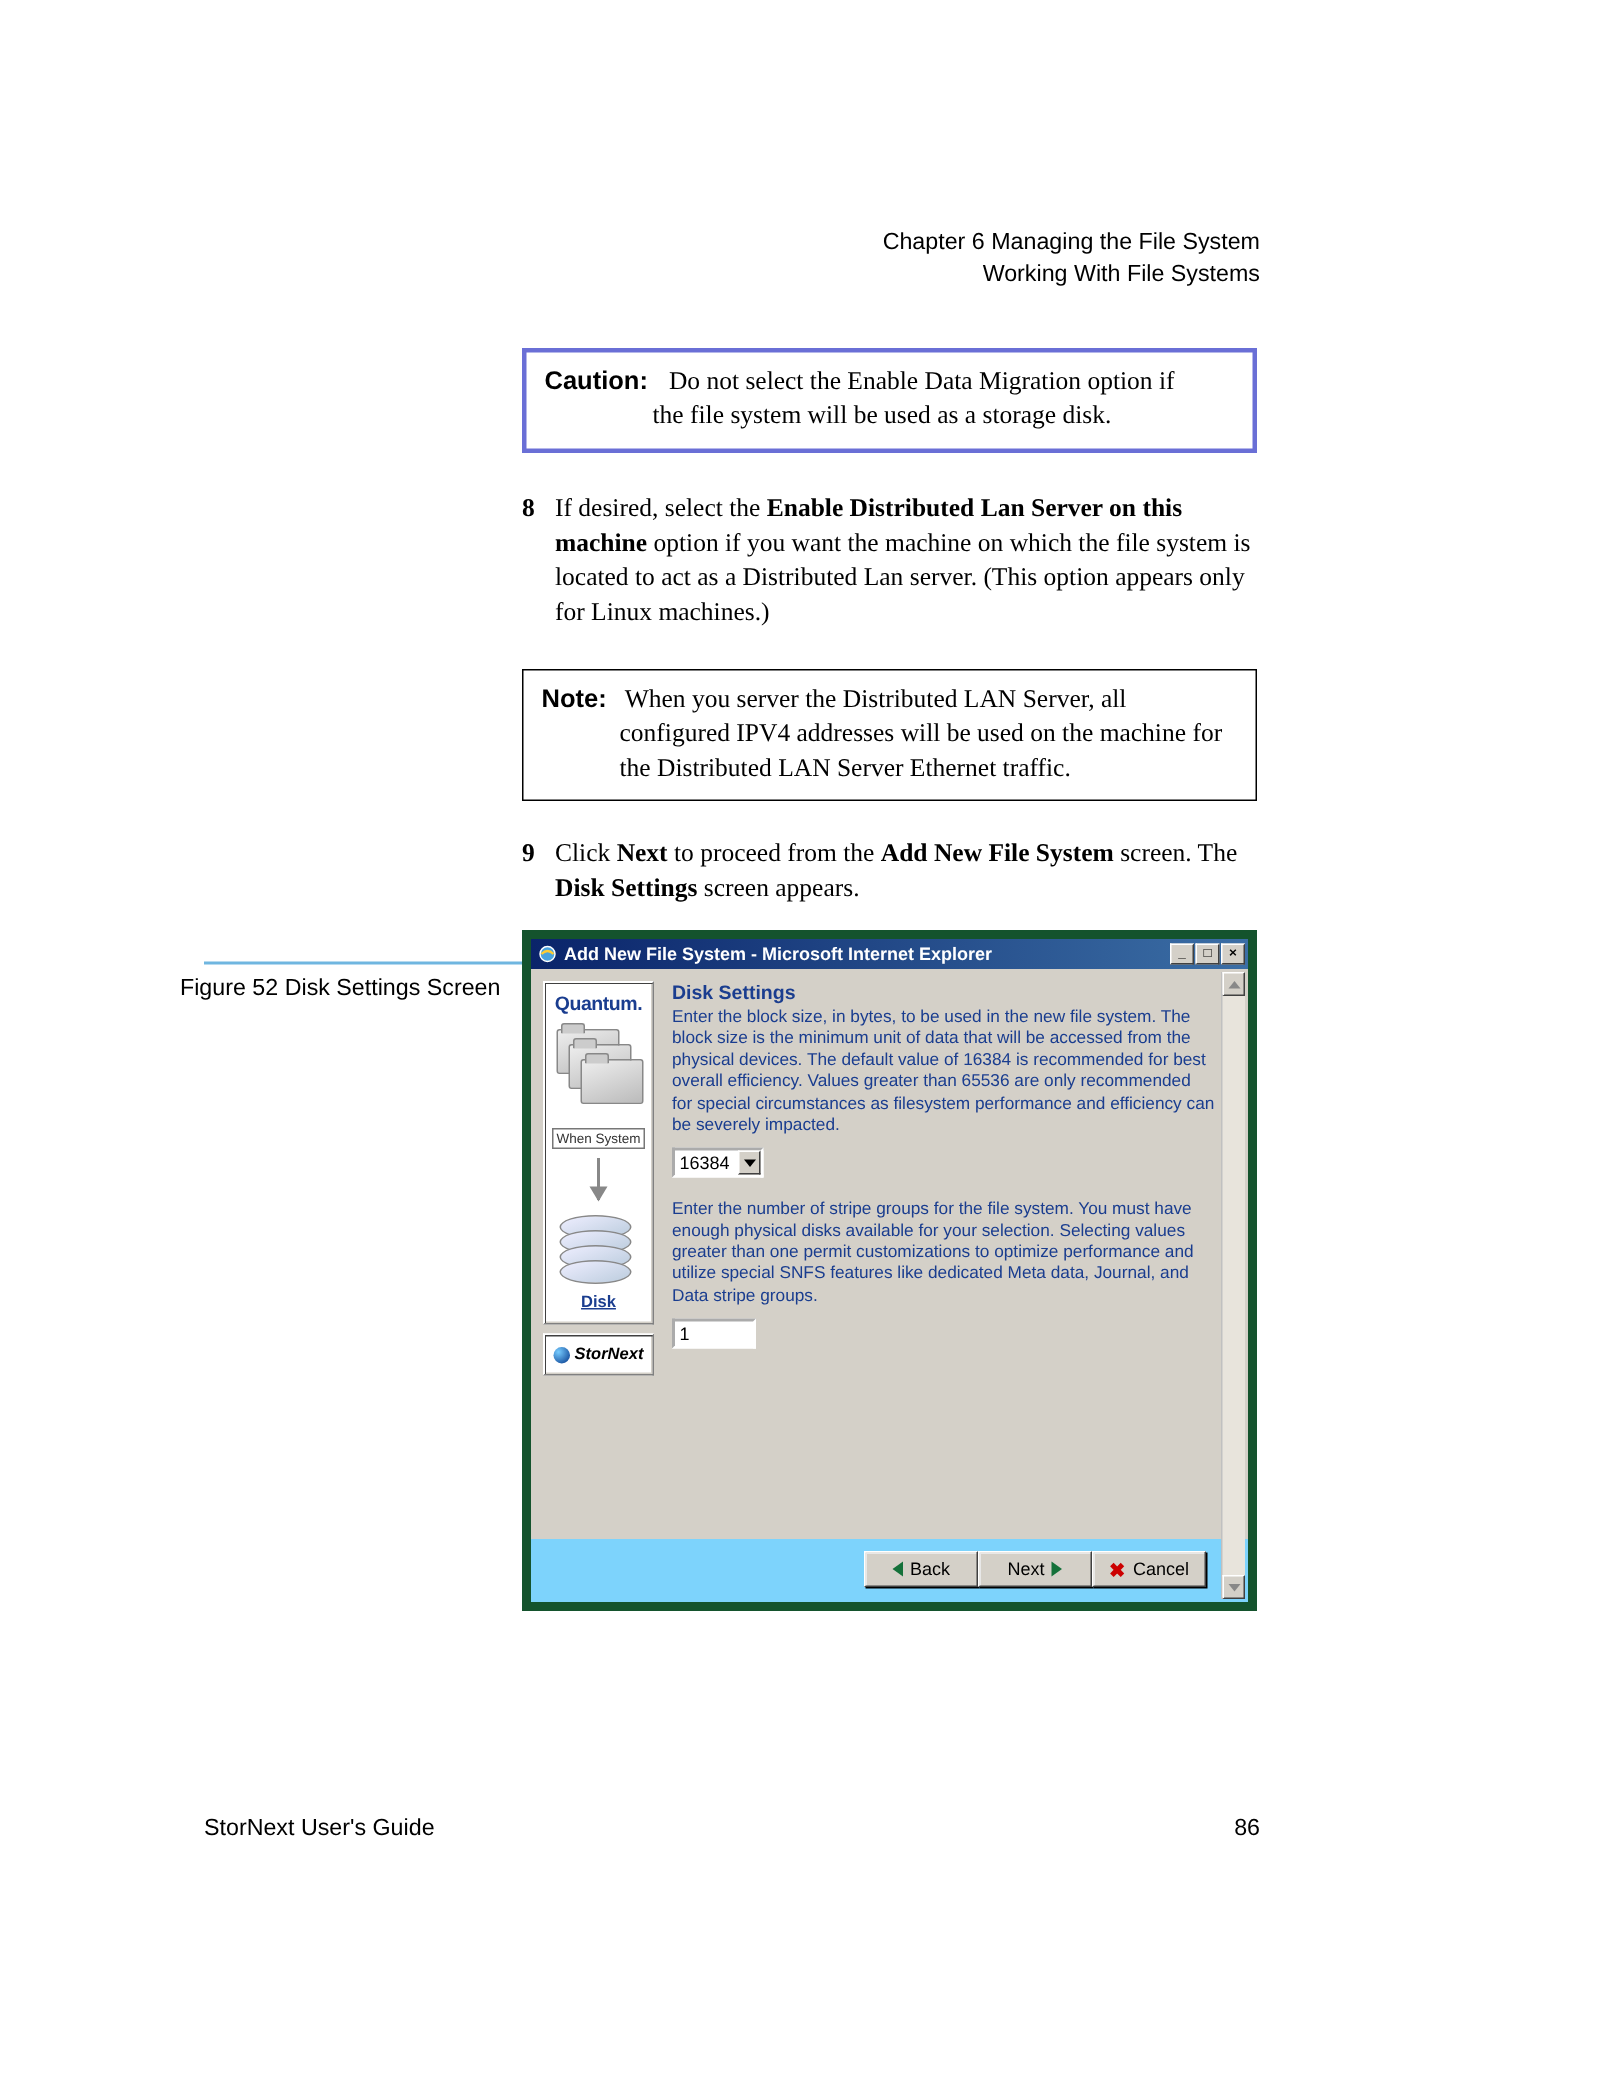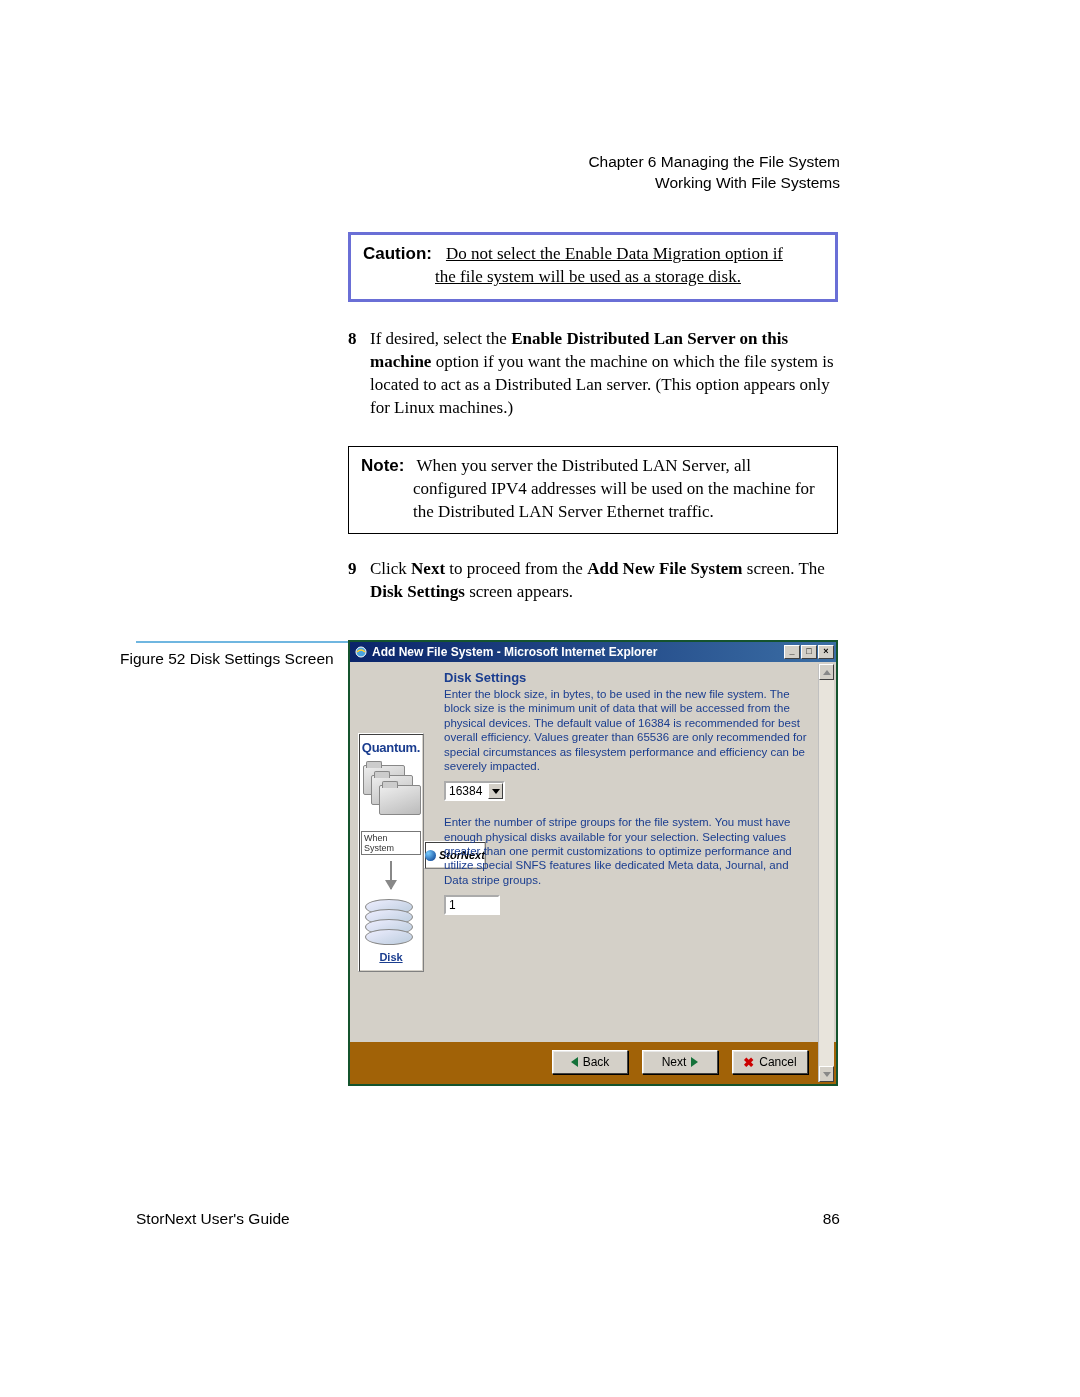--- a/index.html
+++ b/index.html
@@ -29,21 +29,20 @@
     top: 232px;
     width: 490px;
     font-family: Georgia, 'Times New Roman', serif;
     font-size: 17px;
     line-height: 1.35;
   }
   .caution-box {
     border: 3px solid #6a6fd6;
     padding: 8px 12px 10px 12px;
     background: #fff;
-    text-decoration: underline;
   }
   .caution-label {
     font-family: Arial, sans-serif;
     font-weight: bold;
     display: inline-block;
     padding-right: 14px;
   }
   .step {
     margin-top: 26px;
     display: flex;
@@ -82,24 +81,24 @@
   .figure-caption {
     position: absolute;
     left: 120px;
     top: 650px;
     font-size: 15.5px;
     font-family: Arial, sans-serif;
   }
   .dialog {
     position: absolute;
     left: 348px;
-    top: 640px;
+    top: 620px;
     width: 490px;
-    border: 2px solid #14532d;
-    background: #a16207;
+    border: 6px solid #14532d;
+    background: #7dd3fc;
     font-family: Tahoma, 'MS Sans Serif', Arial, sans-serif;
     font-size: 12px;
   }
   .title-bar {
     background: linear-gradient(to right, #0a246a, #3b6ea5);
     color: #fff;
     height: 20px;
     display: flex;
     align-items: center;
     padding: 0 2px;
@@ -127,22 +126,21 @@
   }
   .dialog-body {
     display: flex;
     padding: 8px;
     background: #d4d0c8;
   }
   .left-col {
     width: 78px;
     flex-shrink: 0;
     display: flex;
-    flex-direction: row;
-    align-items: center;
+    flex-direction: column;
   }
   .panel {
     width: 74px;
     background: #fff;
     border: 1px solid #fff;
     border-right-color:#808080; border-bottom-color:#808080;
     box-shadow: inset 1px 1px 0 #404040, inset -1px -1px 0 #d4d0c8;
     display: flex;
     flex-direction: column;
     align-items: center;
@@ -292,21 +290,20 @@
     border: 2px inset #fff;
     font-size: 12px;
     padding: 0 3px;
     color: #000;
     font-family: 'MS Sans Serif', Arial, sans-serif;
     display: flex; align-items: center;
   }
   .button-row {
     display: flex;
     justify-content: flex-end;
-    gap: 14px;
     padding: 8px 12px 10px 0;
   }
   .winbtn {
     min-width: 76px;
     height: 24px;
     background: #d4d0c8;
     border: 1px solid #fff;
     border-right-color:#404040; border-bottom-color:#404040;
     box-shadow: 1px 1px 0 #000, inset 1px 1px 0 #e8e8e8;
     font-size: 12px;

